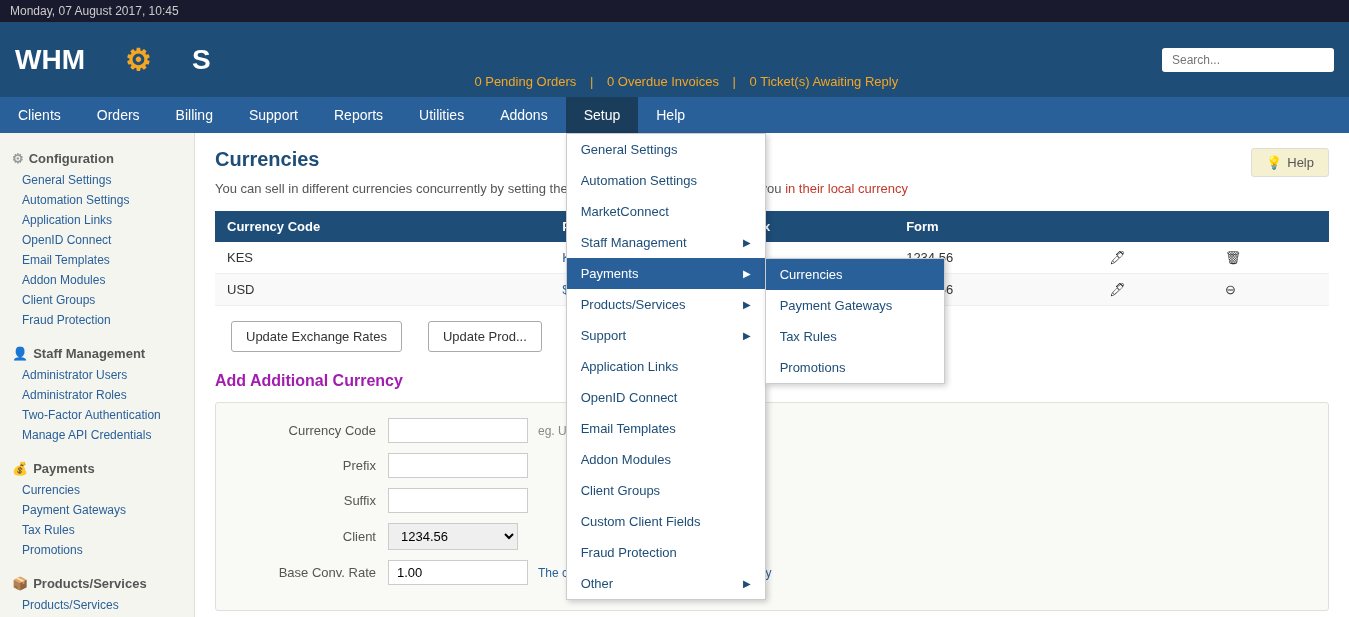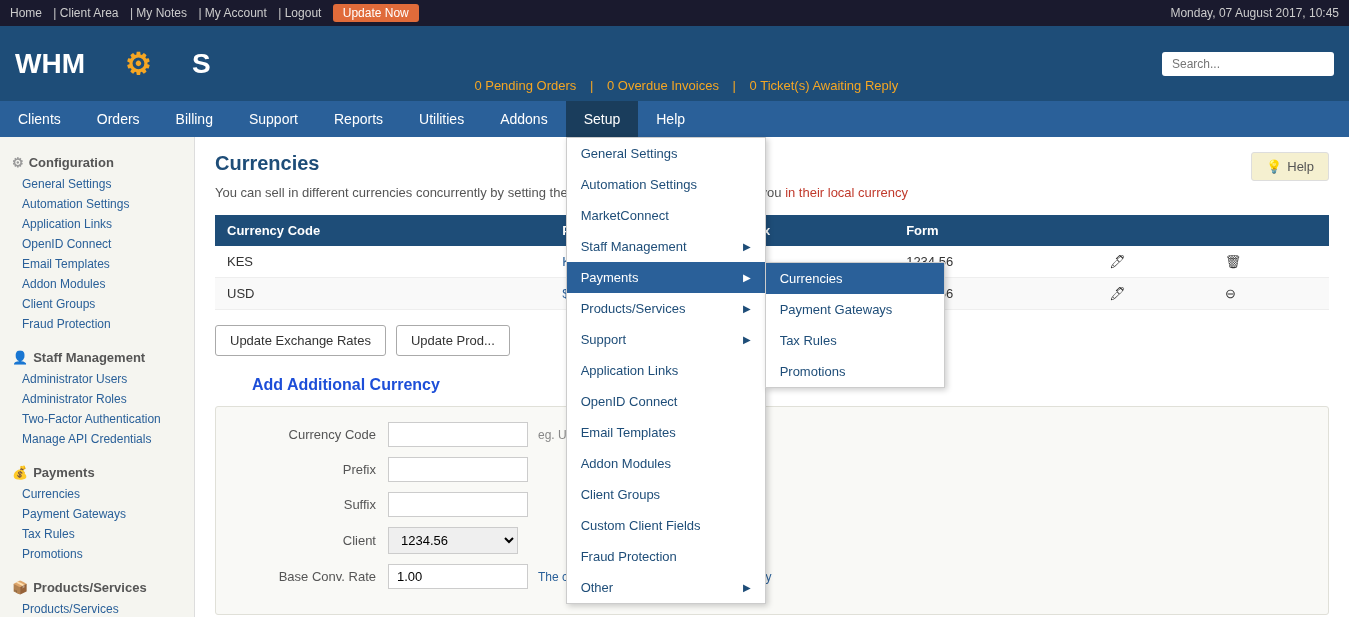--- a/index.html
+++ b/index.html
@@ -177,29 +177,29 @@
       margin-bottom: 20px;
     }
     .btn-secondary {
       background: #fff;
       border: 1px solid #aaa;
       padding: 7px 14px;
       border-radius: 3px;
       cursor: pointer;
       font-size: 13px;
       color: #333;
+      margin-left: 16px;
     }
 
     
     .section-title {
       font-size: 16px;
-      color: #1d4ed8;
+      color: #a21caf;
       margin-bottom: 12px;
       font-weight: bold;
-      margin-left: 37px;
     }
     .form-section {
       background: #f9f9f6;
       border: 1px solid #e0e0d8;
       padding: 15px 20px;
       border-radius: 3px;
     }
     .form-row {
       display: flex;
       align-items: center;
@@ -279,32 +279,20 @@
       position: relative;
     }
     .arrow-right { font-size: 10px; }
 
     #nav-setup { position: relative; }
   </style>
 </head>
 <body>
 
 <div id="top-bar">
-  <div id="top-links">
-    <a>Home</a>
-    <span>|</span>
-    <a>Client Area</a>
-    <span>|</span>
-    <a>My Notes</a>
-    <span>|</span>
-    <a>My Account</a>
-    <span>|</span>
-    <a>Logout</a>
-    <button id="update-now-btn">Update Now</button>
-  </div>
   <div id="top-right-date">Monday, 07 August 2017, 10:45</div>
 </div>
 
 <div id="header">
   <div id="logo">
     <span>WHM</span>
       <span class="gear">⚙</span>
       <span>S</span>
   </div>
   <div id="header-center">

